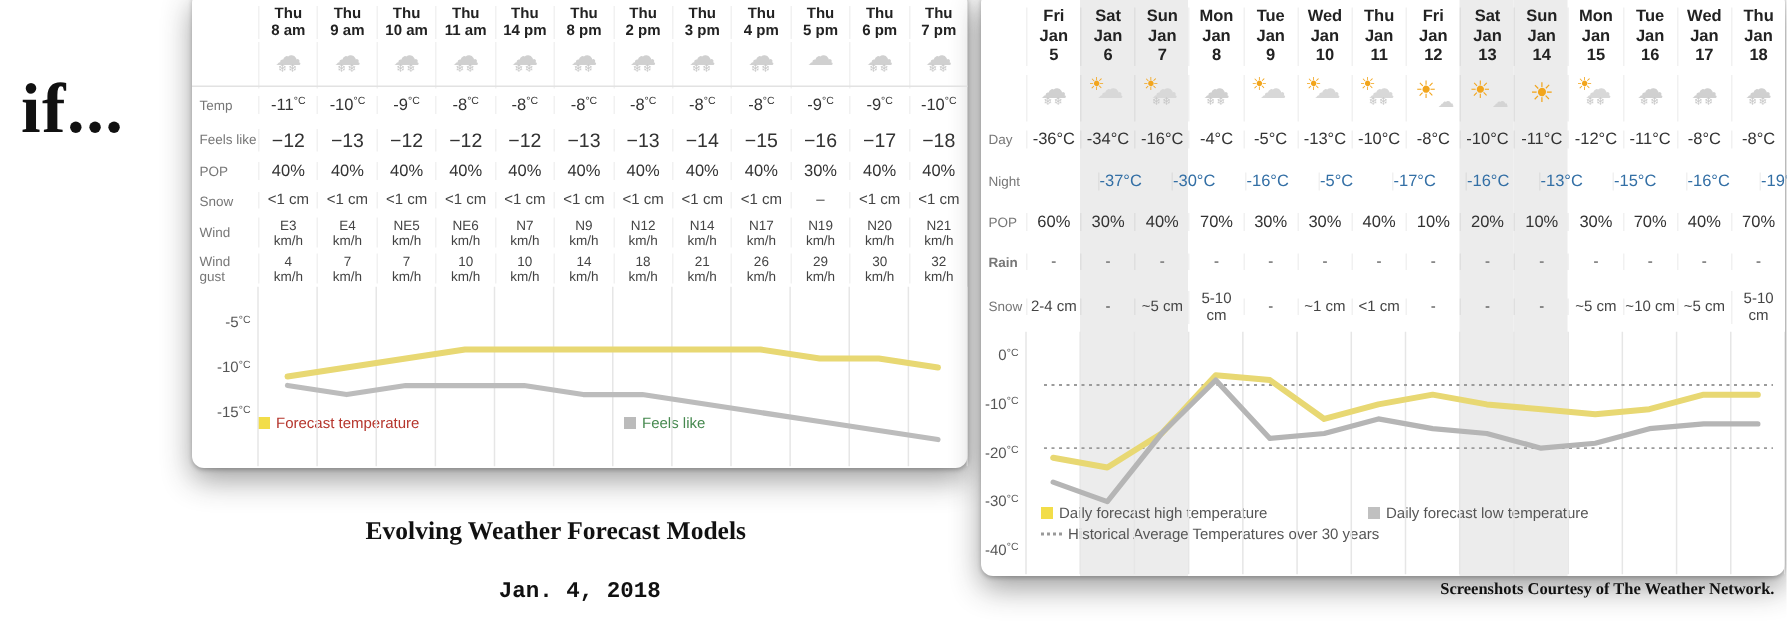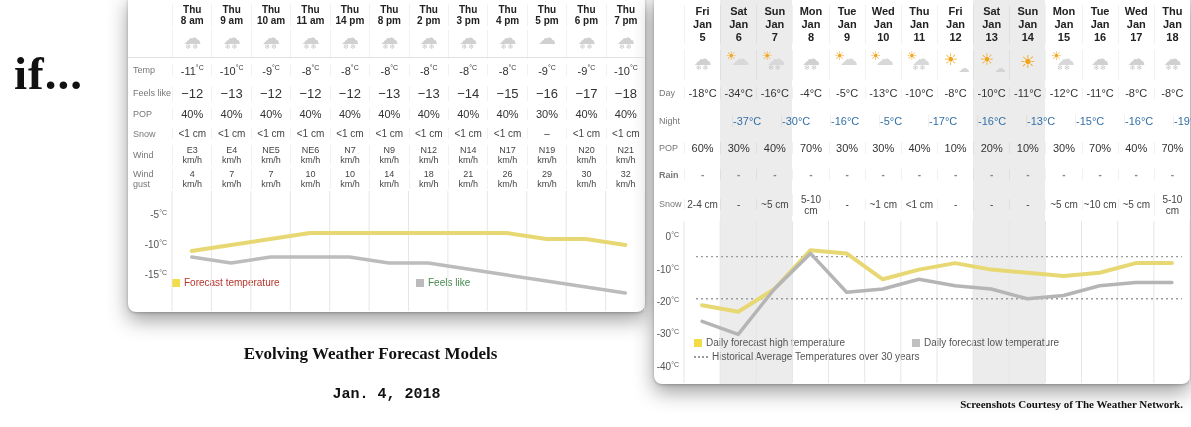--- a/index.html
+++ b/index.html
@@ -2,21 +2,21 @@
 <html><head>
 <meta charset="utf-8">
 <style>
   html,body{margin:0;padding:0;}
   body{width:1191px;height:427px;background:#ffffff;position:relative;overflow:hidden;
        font-family:"Liberation Sans", sans-serif;}
   .serif{font-family:"Liberation Serif","DejaVu Serif",serif;font-weight:bold;color:#111;}
   #if-text{position:absolute;left:14px;top:46px;font-size:47px;letter-spacing:1px;}
   #caption-title{position:absolute;left:112px;top:344px;width:517px;text-align:center;font-size:17px;}
   #caption-date{position:absolute;left:128px;top:386px;width:517px;text-align:center;font-size:15px;font-family:Liberation Mono, monospace;}
-  #credit{position:absolute;right:8px;top:398px;font-size:11px;}
+  #credit{position:absolute;right:8px;top:387px;font-size:11px;}
 
   .card{position:absolute;background:#fff;border-radius:8px;
         box-shadow:0 8px 20px rgba(40,40,40,.45),0 1px 3px rgba(0,0,0,.25);}
   #hourly-card{left:128px;top:-6px;width:517px;height:312px;padding-top:6px;box-sizing:content-box;}
   #daily-card{left:654px;top:-6px;width:536px;height:384px;padding-top:6px;}
 
   .stripe{position:absolute;top:0;bottom:0;background:#ececec;z-index:0;}
   .prow{display:flex;position:relative;z-index:1;align-items:center;}
   .plabel{font-size:9px;color:#777;flex:none;padding-left:5px;box-sizing:border-box;}
   .cell{flex:1;text-align:center;border-left:1px solid rgba(0,0,0,.055);box-sizing:border-box;
@@ -415,21 +415,21 @@
       <div class="cell"><span class="icon ic-sun-small-cloud"><span class="sun">☀</span><span class="cl">☁</span></span></div>
       <div class="cell"><span class="icon ic-sun-small-cloud"><span class="sun">☀</span><span class="cl">☁</span></span></div>
       <div class="cell"><span class="icon ic-sun"><span class="sun">☀</span></span></div>
       <div class="cell"><span class="icon ic-sun-cloud-snow"><span class="sun">☀</span><span class="cl">☁</span><span class="fl">❄❄</span></span></div>
       <div class="cell"><span class="icon ic-snow-cloud"><span class="cl">☁</span><span class="fl">❄❄</span></span></div>
       <div class="cell"><span class="icon ic-snow-cloud"><span class="cl">☁</span><span class="fl">❄❄</span></span></div>
       <div class="cell"><span class="icon ic-snow-cloud"><span class="cl">☁</span><span class="fl">❄❄</span></span></div>
     </div>
     <div class="prow d-day">
       <div class="plabel">Day</div>
-      <div class="cell">-18°C</div>
+      <div class="cell">-36°C</div>
       <div class="cell">-34°C</div>
       <div class="cell">-16°C</div>
       <div class="cell">-4°C</div>
       <div class="cell">-5°C</div>
       <div class="cell">-13°C</div>
       <div class="cell">-10°C</div>
       <div class="cell">-8°C</div>
       <div class="cell">-10°C</div>
       <div class="cell">-11°C</div>
       <div class="cell">-12°C</div>

